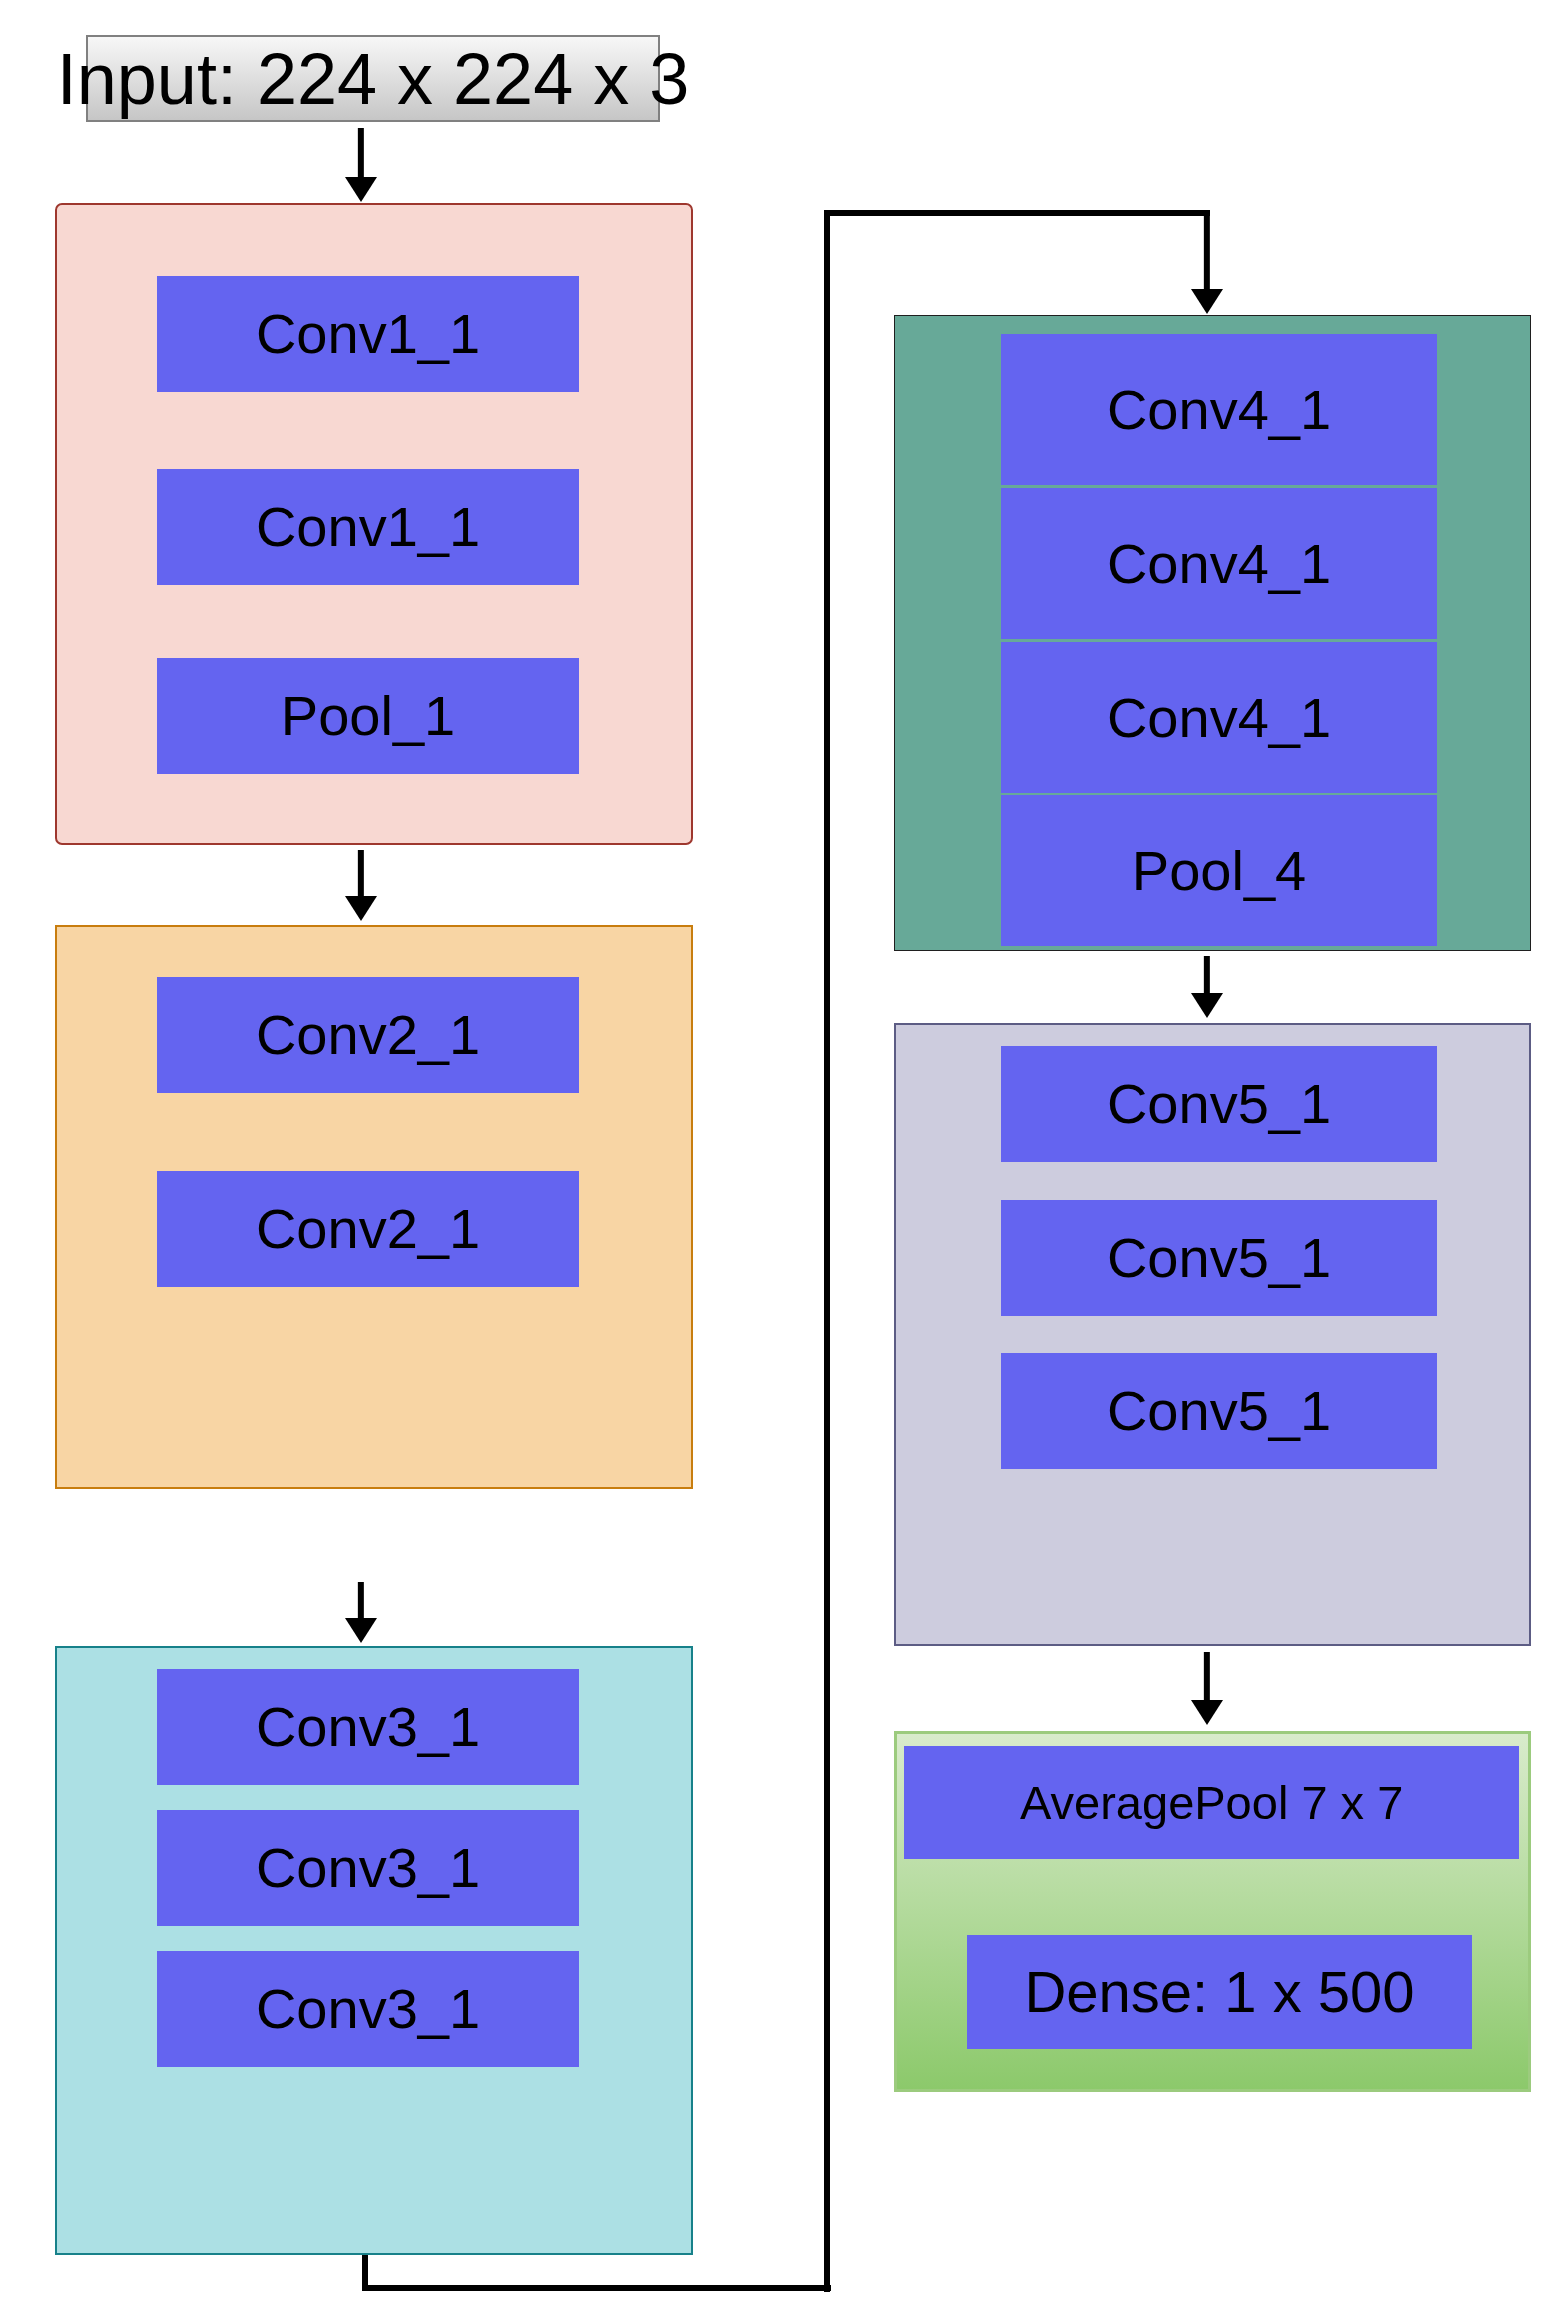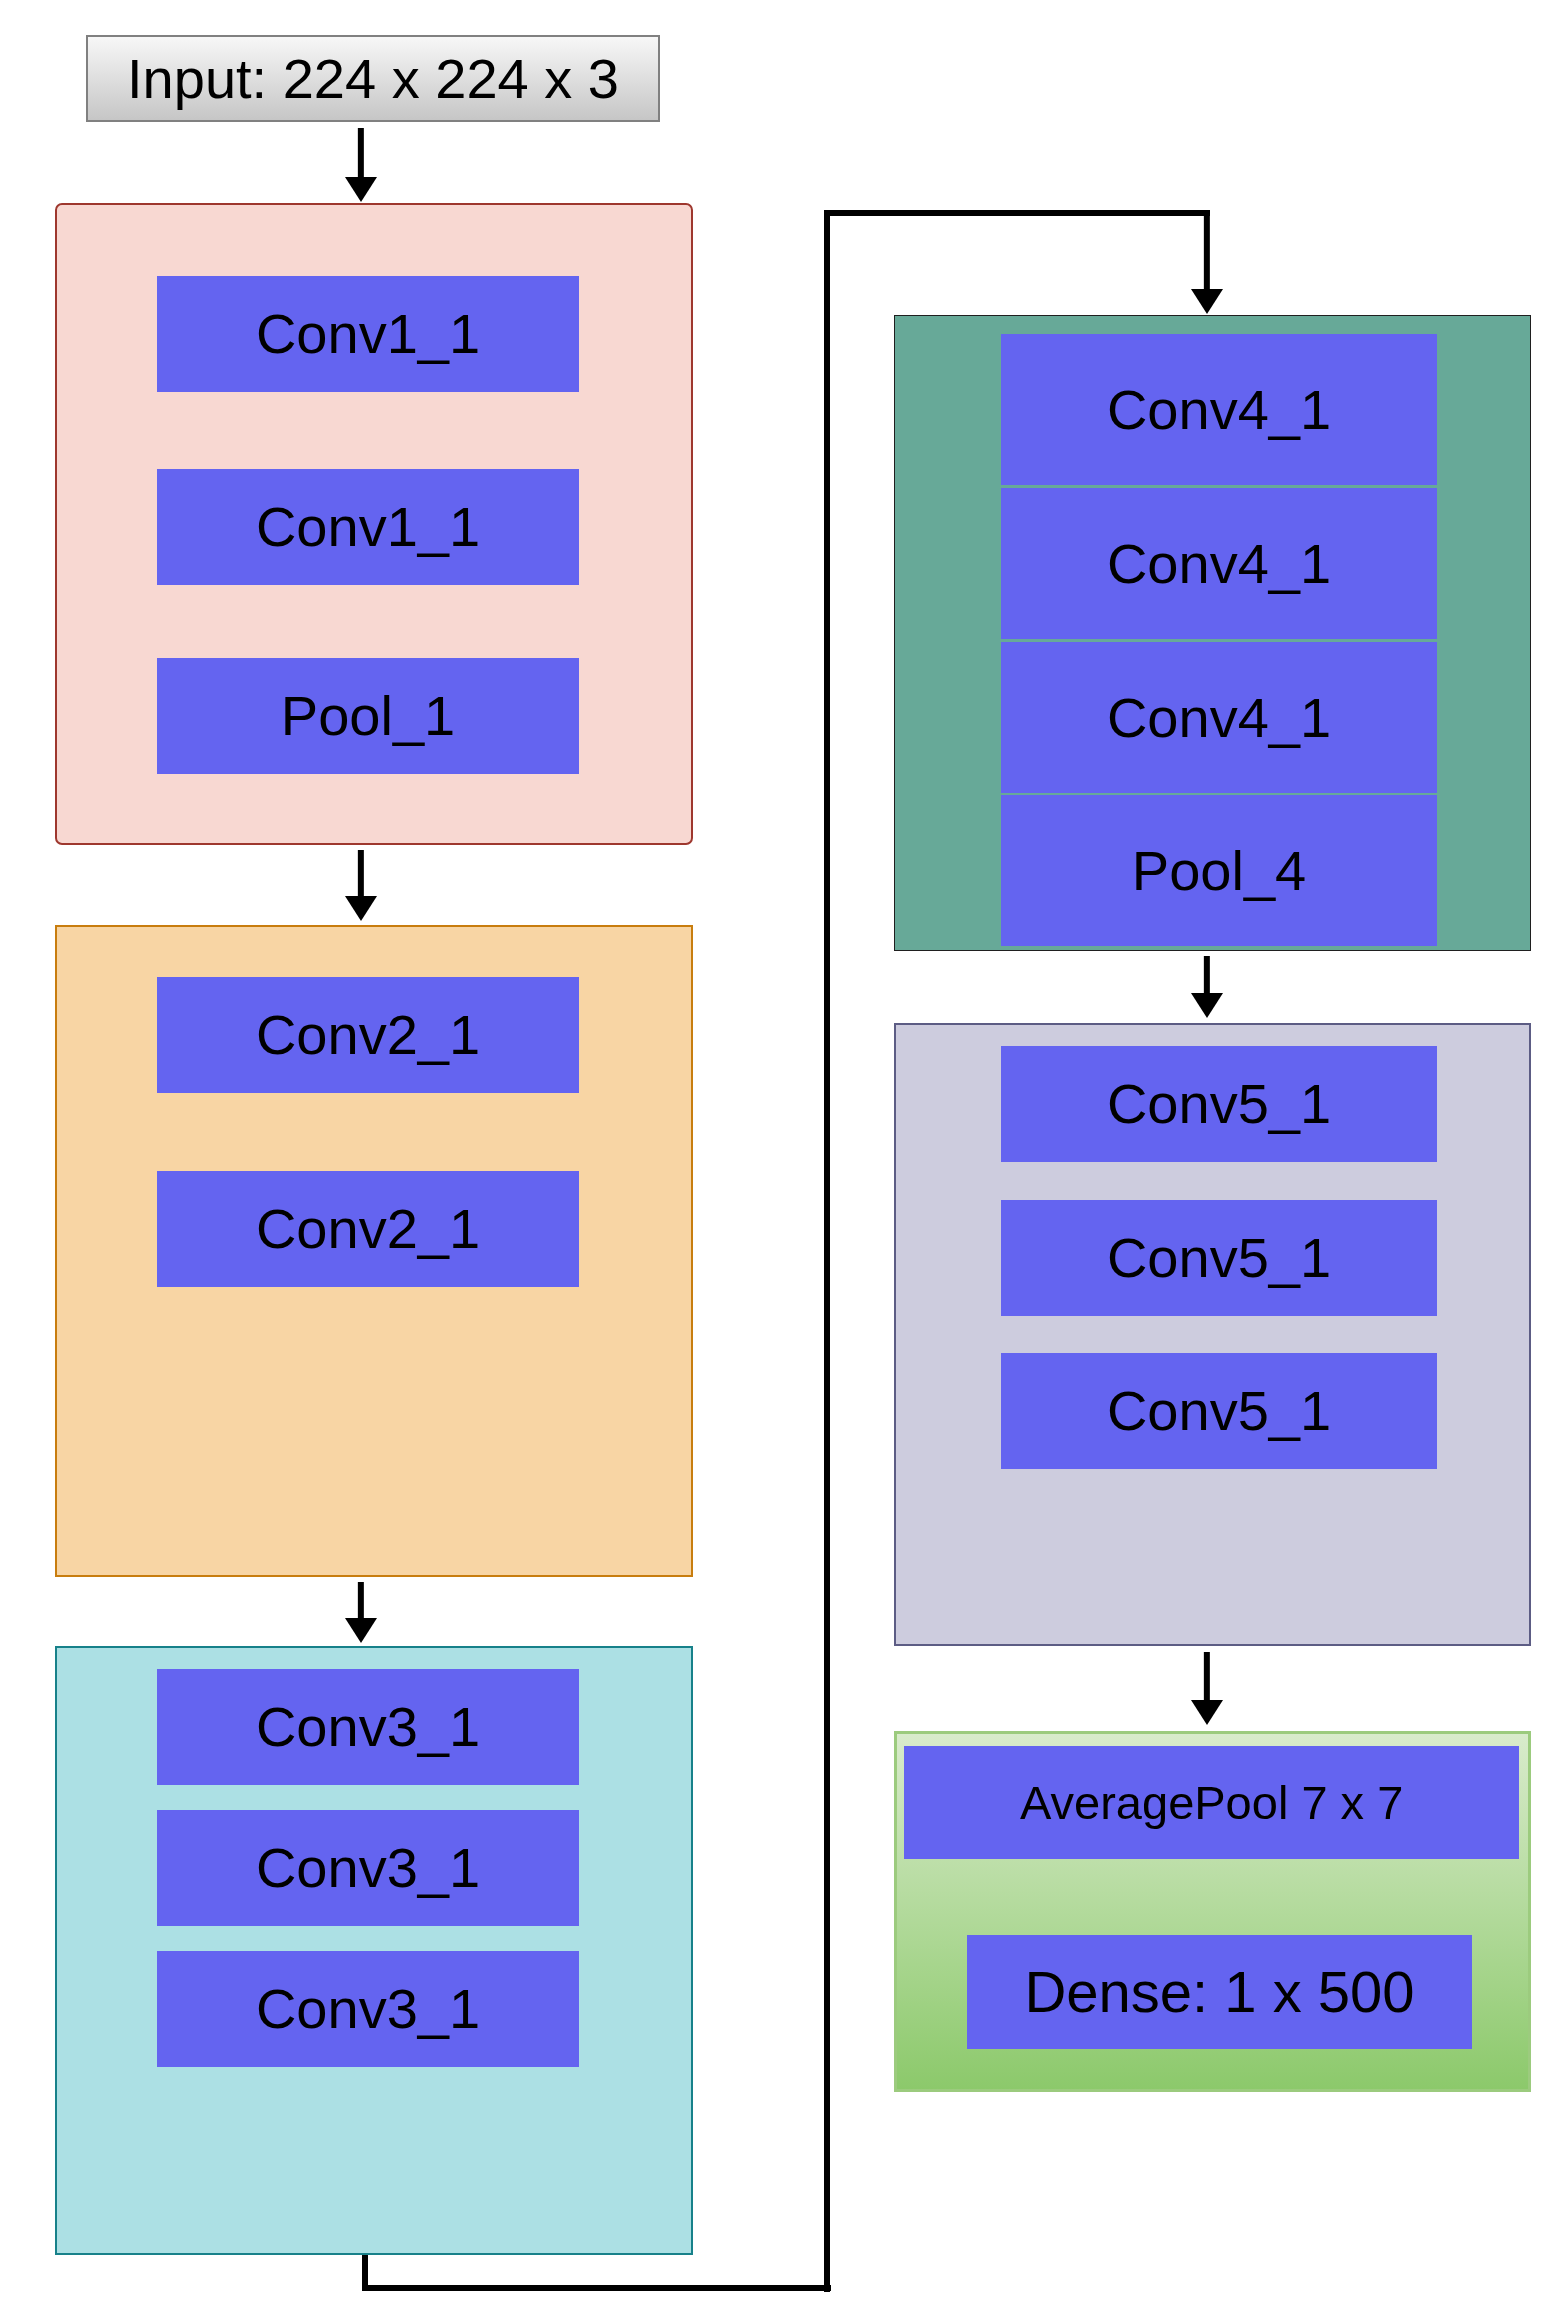--- a/index.html
+++ b/index.html
@@ -12,27 +12,27 @@
     overflow:hidden;
   }
   .node, .block, .layer, .seg, .varrow{position:absolute;box-sizing:border-box;}
 
   
   .input-box{
     left:86px;top:35px;width:574px;height:87px;
     background:linear-gradient(var(--input_grad_top,#f7f7f7), var(--input_grad_bottom,#c6c6c6));
     border:2.7px solid var(--input_border,#808080);
     display:flex;align-items:center;justify-content:center;
-    font-size:56px;line-height:1;white-space:nowrap;
+    font-size:72px;line-height:1;white-space:nowrap;
   }
 
   
   .block{border-style:solid;}
   .block-1{left:55px;top:203px;width:638px;height:642px;background:var(--pink_fill,#f8d8d2);border-width:2.7px;border-color:var(--pink_border,#9e372e);border-radius:7px;}
-  .block-2{left:55px;top:925px;width:638px;height:652px;background:var(--orange_fill,#f8d5a4);border-width:2.7px;border-color:var(--orange_border,#c87d0e);}
+  .block-2{left:55px;top:925px;width:638px;height:564px;background:var(--orange_fill,#f8d5a4);border-width:2.7px;border-color:var(--orange_border,#c87d0e);}
   .block-3{left:55px;top:1646px;width:638px;height:609px;background:var(--cyan_fill,#ace0e4);border-width:2.7px;border-color:var(--cyan_border,#17818a);text-align:right;}
   .block-4{left:894px;top:315px;width:637px;height:636px;background:var(--teal_fill,#67a998);border-width:1.8px;border-color:var(--teal_border,#1f1f1f);}
   .block-5{left:894px;top:1023px;width:637px;height:623px;background:var(--lavender_fill,#cdccde);border-width:2.7px;border-color:var(--lavender_border,#5c5c84);}
   .block-head{left:894px;top:1731px;width:637px;height:361px;
     background:linear-gradient(var(--green_grad_top,#d9ebcc), var(--green_grad_bottom,#8cc96b));
     border-width:3.6px;border-color:var(--green_border,#9ccb7e);}
 
   
   .layer{
     background:var(--blue_box,#6464f0);

